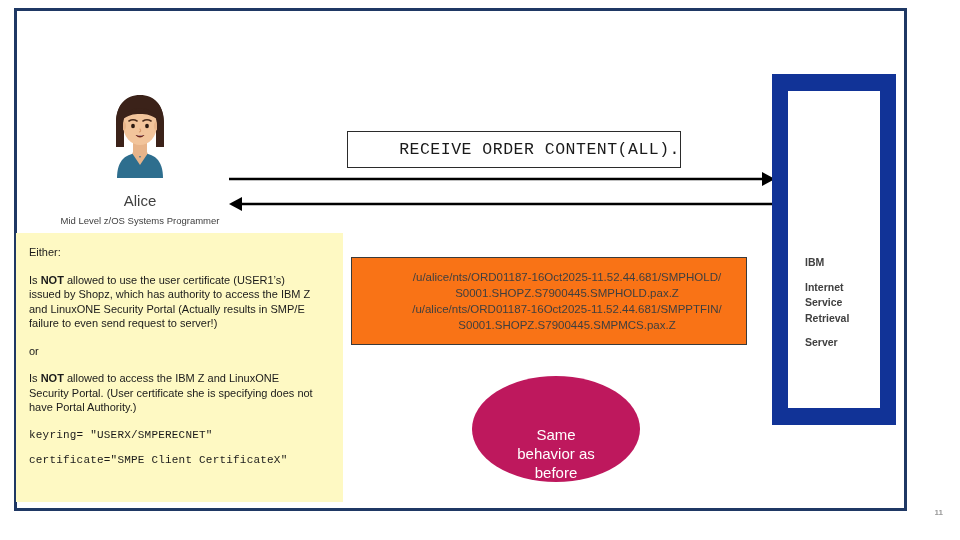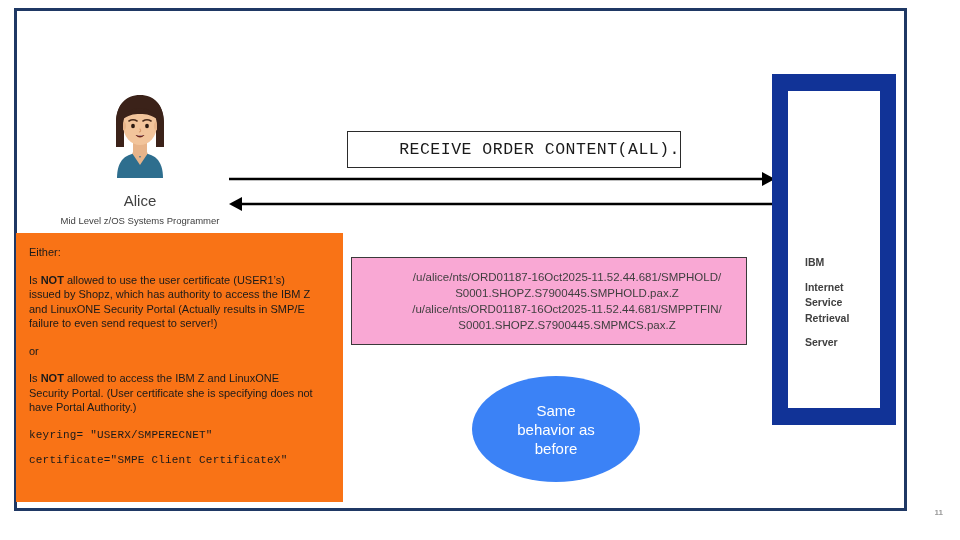--- a/index.html
+++ b/index.html
@@ -69,21 +69,21 @@
     margin-top: 5px;
   }
 
   
   #note-box {
     position: absolute;
     left: 16px;
     top: 233px;
     width: 327px;
     height: 269px;
-    background: #f97316;
+    background: #fef9c3;
     box-sizing: border-box;
     padding: 12px 24px 10px 13px;
     color: #202020;
   }
   #note-box p {
     margin: 0 0 0 0;
     font-size: 11px;
     line-height: 14.5px;
     color: #1a1a1a;
   }
@@ -130,21 +130,21 @@
   }
 
   
   #path-box {
     position: absolute;
     left: 351px;
     top: 257px;
     width: 396px;
     height: 88px;
     border: 1.2px solid #3a3a3a;
-    background: #f9a8d4;
+    background: #f97316;
     box-sizing: border-box;
     display: flex;
     flex-direction: column;
     align-items: center;
     justify-content: center;
     padding-left: 36px;
   }
   #path-box .pline {
     font-size: 11.5px;
     color: #3f3f3f;
@@ -153,24 +153,24 @@
     text-align: center;
   }
 
   
   #behavior-ellipse {
     position: absolute;
     left: 472px;
     top: 376px;
     width: 168px;
     height: 106px;
-    background: #3b82f6;
+    background: #be185d;
     border-radius: 50%;
     display: flex;
-    align-items: center;
+    align-items: flex-end;
     justify-content: center;
   }
   #behavior-text {
     color: #ffffff;
     font-size: 15px;
     line-height: 19px;
     text-align: center;
     white-space: pre-line;
   }
 

